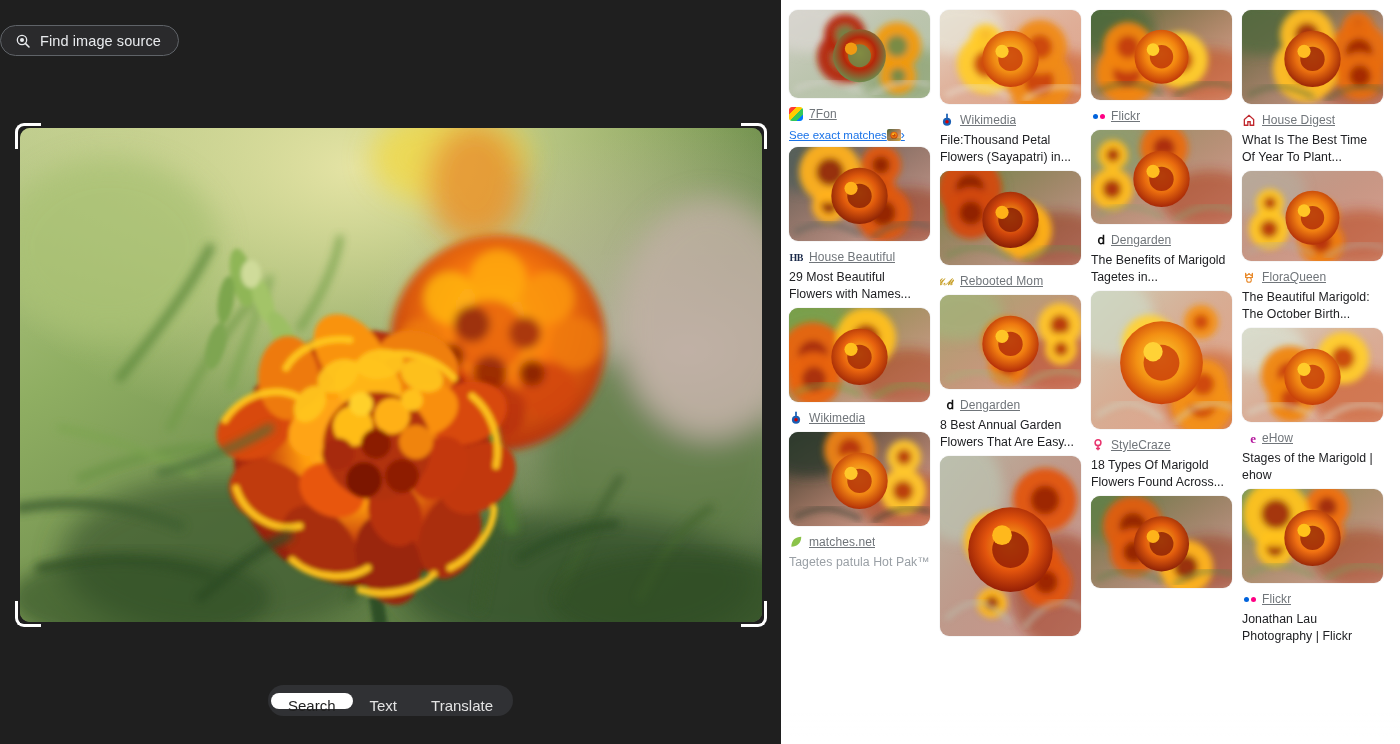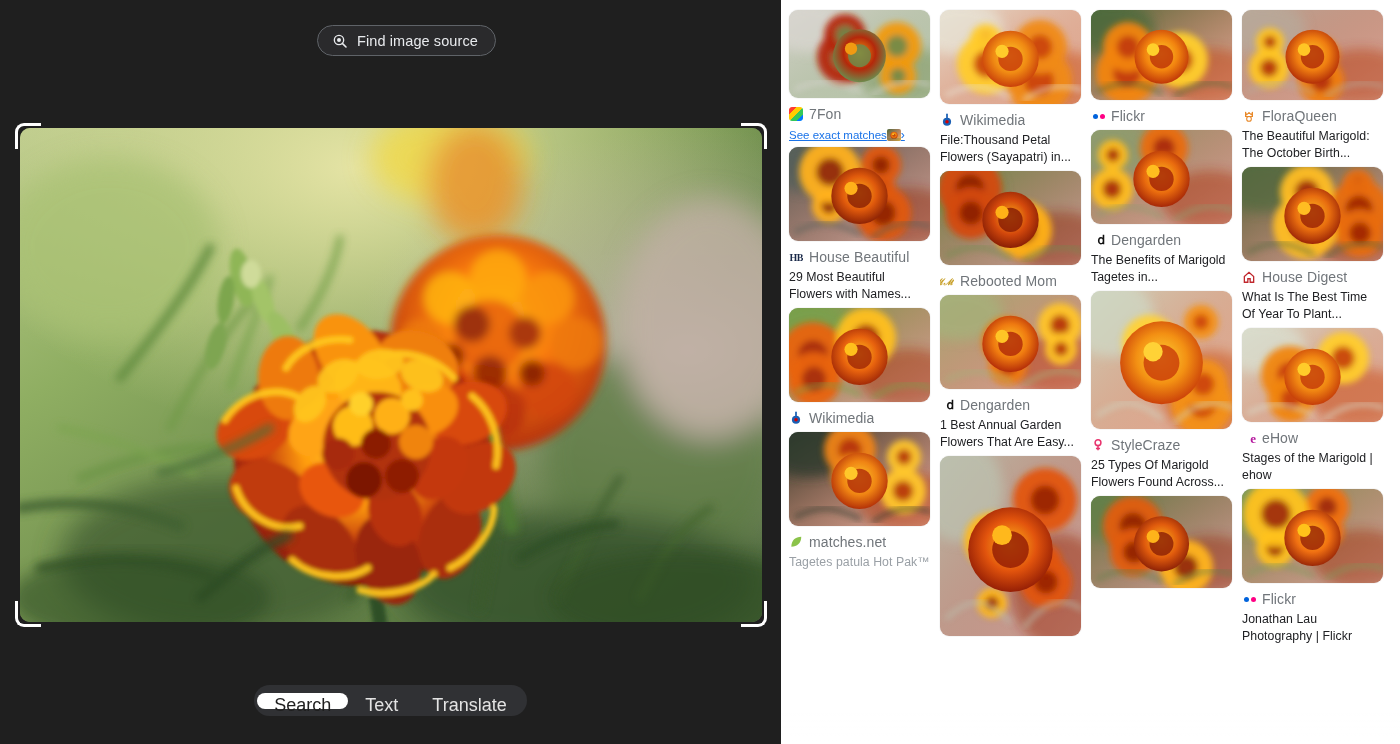--- a/index.html
+++ b/index.html
@@ -13,22 +13,22 @@
 
   
   .left-panel {
     position: relative;
     width: 781px; height: 744px;
     background: #1f1f1f;
     flex: 0 0 781px;
   }
 
   .find-source-wrap {
-    position: absolute; top: 25px; left: 16px; width: 781px;
-    display: flex; justify-content: center;
+    position: absolute; top: 25px; left: 0; width: 781px;
+    display: flex; justify-content: flex-start;
   }
   .find-source-btn {
     display: inline-flex; align-items: center; gap: 9px;
     height: 31px; padding: 0 17px 0 14px;
     border-radius: 18px;
     border: 1px solid #5f6368;
     background: #2a2a2c;
     color: #e8eaed;
     font-size: 14.5px;
     letter-spacing: .1px;
@@ -71,21 +71,21 @@
     display: inline-flex; align-items: center;
     background: #303134;
     border-radius: 20px;
     height: 31px;
     padding: 3px;
   }
   .mode-item {
     height: 16px; line-height: 25px;
     padding: 0 17px;
     border-radius: 14px;
-    font-size: 18px;
+    font-size: 15px;
     color: #e3e3e3;
     white-space: nowrap;
     cursor: pointer;
   }
   .mode-item.active { background: #ffffff; color: #1f1f1f; font-weight: 400; }
 
   
   .right-panel {
     position: relative;
     width: 619px; height: 744px;
@@ -117,23 +117,24 @@
     margin-top: 8px; height: 16px;
   }
   .favicon {
     width: 14px; height: 14px; flex: 0 0 14px;
     display: flex; align-items: center; justify-content: flex-end;
     font-size: 11px; line-height: 1;
     border-radius: 2px;
     overflow: hidden;
   }
   .src-name {
-    font-size: 14px; color: #70757a;
+    font-size: 12px; color: #70757a;
     white-space: nowrap; overflow: hidden; text-overflow: ellipsis;
     letter-spacing: .1px;
+    text-decoration: underline;
   }
   .title {
     margin-top: 4px;
     font-size: 12.3px;
     line-height: 16.5px;
     color: #202124;
     letter-spacing: .05px;
   }
   .title.muted { color: #9aa0a6; }
 
@@ -796,21 +797,21 @@
       <path d="M84.6 89.3 C105.75 75.2 124.08 73.32000000000001 141 79.89999999999999"></path>
     </g>
   </svg>
             </div>
             <div class="src-row">
               <span class="favicon">
                 <span style="font:700 12px 'Liberation Serif',serif;color:#111;">𝖽</span>
               </span>
               <span class="src-name">Dengarden</span>
             </div>
-            <div class="title">1 Best Annual Garden Flowers That Are Easy...</div>
+            <div class="title">8 Best Annual Garden Flowers That Are Easy...</div>
           </div>
           <div class="card">
             <div class="thumb" style="height: 180px;">
               <svg viewBox="0 0 141 180" preserveAspectRatio="none">
     <defs>
       <linearGradient id="bgs8" x1="0" y1="0" x2="1" y2="1">
         <stop offset="0%" stop-color="#bcc0ae"></stop>
         <stop offset="100%" stop-color="#961f05" stop-opacity=".35"></stop>
       </linearGradient>
       <filter id="bs8">
@@ -1015,21 +1016,21 @@
             <div class="src-row">
               <span class="favicon">
                 <svg width="14" height="14" viewBox="0 0 24 24">
                   <circle cx="12" cy="8" r="5" fill="none" stroke="#e8336d" stroke-width="2.6"></circle>
                   <line x1="12" y1="13" x2="12" y2="21" stroke="#e8336d" stroke-width="2.6"></line>
                   <line x1="8.5" y1="18" x2="15.5" y2="18" stroke="#e8336d" stroke-width="2.6"></line>
                 </svg>
               </span>
               <span class="src-name">StyleCraze</span>
             </div>
-            <div class="title">25 Types Of Marigold Flowers Found Across...</div>
+            <div class="title">18 Types Of Marigold Flowers Found Across...</div>
           </div>
           <div class="card">
             <div class="thumb" style="height: 92px;">
               <svg viewBox="0 0 141 92" preserveAspectRatio="none">
     <defs>
       <linearGradient id="bgs12" x1="0" y1="0" x2="1" y2="1">
         <stop offset="0%" stop-color="#63804a"></stop>
         <stop offset="100%" stop-color="#8f2206" stop-opacity=".35"></stop>
       </linearGradient>
       <filter id="bs12">
@@ -1064,77 +1065,20 @@
     </g>
     <g filter="url(#bs12)" opacity=".7" stroke="#63804a" stroke-width="4" fill="none" stroke-linecap="round">
       <path d="M7.050000000000001 82.8 C35.25 69 49.349999999999994 75.44 70.5 84.64"></path>
       <path d="M84.6 87.39999999999999 C105.75 73.60000000000001 124.08 71.76 141 78.2"></path>
     </g>
   </svg>
             </div>
           </div>
         </div>
         <div class="col">
-          <div class="card">
-            <div class="thumb" style="height: 90px;">
-              <svg viewBox="0 0 141 90" preserveAspectRatio="none">
-    <defs>
-      <linearGradient id="bgs13" x1="0" y1="0" x2="1" y2="1">
-        <stop offset="0%" stop-color="#b8a99a"></stop>
-        <stop offset="100%" stop-color="#b32f08" stop-opacity=".35"></stop>
-      </linearGradient>
-      <filter id="bs13">
-                    <feGaussianBlur stdDeviation="3.2"></feGaussianBlur>
-                  </filter>
-      <filter id="bbs13">
-                    <feGaussianBlur stdDeviation="6"></feGaussianBlur>
-                  </filter>
-      <radialGradient id="fs13" cx="0.5" cy="0.45" r="0.55">
-        <stop offset="0%" stop-color="#ffc625"></stop>
-        <stop offset="55%" stop-color="#ef7d11"></stop>
-        <stop offset="100%" stop-color="#b32f08"></stop>
-      </radialGradient>
-    </defs>
-    <rect width="141" height="90" fill="url(#bgs13)"></rect>
-    <g filter="url(#bbs13)" opacity=".8">
-      <ellipse cx="21.15" cy="18" rx="42.3" ry="25.200000000000003" fill="#b8a99a"></ellipse>
-      <ellipse cx="119.85" cy="67.5" rx="49.349999999999994" ry="28.8" fill="#b32f08" opacity=".55"></ellipse>
-    </g>
-    <g filter="url(#bs13)">
-                  <circle cx="79" cy="71" r="23" fill="#ef7d11" opacity="0.95"></circle>
-                  <circle cx="79" cy="71" r="10.35" fill="#b32f08" opacity="0.9"></circle>
-                  <circle cx="27" cy="58" r="20" fill="#ffc625" opacity="0.95"></circle>
-                  <circle cx="27" cy="58" r="9" fill="#b32f08" opacity="0.9"></circle>
-                  <circle cx="80" cy="45" r="17" fill="#ef7d11" opacity="0.95"></circle>
-                  <circle cx="80" cy="45" r="7.65" fill="#b32f08" opacity="0.9"></circle>
-                  <circle cx="28" cy="32" r="14" fill="#ffc625" opacity="0.95"></circle>
-                  <circle cx="28" cy="32" r="6.3" fill="#b32f08" opacity="0.9"></circle>
-                </g>
-    <g>
-      <circle cx="70.5" cy="46.800000000000004" r="27" fill="url(#fs13)"></circle>
-      <circle cx="70.5" cy="46.800000000000004" r="11.700000000000001" fill="#b32f08" opacity=".85"></circle>
-      <circle cx="62.04" cy="39.6" r="6.300000000000001" fill="#ffc625"></circle>
-    </g>
-    <g filter="url(#bs13)" opacity=".7" stroke="#b8a99a" stroke-width="4" fill="none" stroke-linecap="round">
-      <path d="M7.050000000000001 81 C35.25 67.5 49.349999999999994 73.8 70.5 82.8"></path>
-      <path d="M84.6 85.5 C105.75 72 124.08 70.2 141 76.5"></path>
-    </g>
-  </svg>
-            </div>
-            <div class="src-row">
-              <span class="favicon">
-                <svg width="14" height="14" viewBox="0 0 24 24">
-                  <path d="M6 5 L8 10 L12 6 L16 10 L18 5 L18 13 L6 13 Z" fill="none" stroke="#e8892a" stroke-width="1.8"></path>
-                  <circle cx="12" cy="17" r="4" fill="none" stroke="#e8892a" stroke-width="1.8"></circle>
-                </svg>
-              </span>
-              <span class="src-name">FloraQueen</span>
-            </div>
-            <div class="title">The Beautiful Marigold: The October Birth...</div>
-          </div>
           <div class="card">
             <div class="thumb" style="height: 94px;">
               <svg viewBox="0 0 141 94" preserveAspectRatio="none">
     <defs>
       <linearGradient id="bgs14" x1="0" y1="0" x2="1" y2="1">
         <stop offset="0%" stop-color="#546b41"></stop>
         <stop offset="100%" stop-color="#9d2606" stop-opacity=".35"></stop>
       </linearGradient>
       <filter id="bs14">
                     <feGaussianBlur stdDeviation="3.2"></feGaussianBlur>
@@ -1180,20 +1124,77 @@
               <span class="favicon">
                 <svg width="14" height="14" viewBox="0 0 24 24">
                   <path d="M4 11 L12 4 L20 11 L20 21 L14 21 L14 15 L10 15 L10 21 L4 21 Z" fill="none" stroke="#c0272d" stroke-width="2.2"></path>
                 </svg>
               </span>
               <span class="src-name">House Digest</span>
             </div>
             <div class="title">What Is The Best Time Of Year To Plant...</div>
           </div>
           <div class="card">
+            <div class="thumb" style="height: 90px;">
+              <svg viewBox="0 0 141 90" preserveAspectRatio="none">
+    <defs>
+      <linearGradient id="bgs13" x1="0" y1="0" x2="1" y2="1">
+        <stop offset="0%" stop-color="#b8a99a"></stop>
+        <stop offset="100%" stop-color="#b32f08" stop-opacity=".35"></stop>
+      </linearGradient>
+      <filter id="bs13">
+                    <feGaussianBlur stdDeviation="3.2"></feGaussianBlur>
+                  </filter>
+      <filter id="bbs13">
+                    <feGaussianBlur stdDeviation="6"></feGaussianBlur>
+                  </filter>
+      <radialGradient id="fs13" cx="0.5" cy="0.45" r="0.55">
+        <stop offset="0%" stop-color="#ffc625"></stop>
+        <stop offset="55%" stop-color="#ef7d11"></stop>
+        <stop offset="100%" stop-color="#b32f08"></stop>
+      </radialGradient>
+    </defs>
+    <rect width="141" height="90" fill="url(#bgs13)"></rect>
+    <g filter="url(#bbs13)" opacity=".8">
+      <ellipse cx="21.15" cy="18" rx="42.3" ry="25.200000000000003" fill="#b8a99a"></ellipse>
+      <ellipse cx="119.85" cy="67.5" rx="49.349999999999994" ry="28.8" fill="#b32f08" opacity=".55"></ellipse>
+    </g>
+    <g filter="url(#bs13)">
+                  <circle cx="79" cy="71" r="23" fill="#ef7d11" opacity="0.95"></circle>
+                  <circle cx="79" cy="71" r="10.35" fill="#b32f08" opacity="0.9"></circle>
+                  <circle cx="27" cy="58" r="20" fill="#ffc625" opacity="0.95"></circle>
+                  <circle cx="27" cy="58" r="9" fill="#b32f08" opacity="0.9"></circle>
+                  <circle cx="80" cy="45" r="17" fill="#ef7d11" opacity="0.95"></circle>
+                  <circle cx="80" cy="45" r="7.65" fill="#b32f08" opacity="0.9"></circle>
+                  <circle cx="28" cy="32" r="14" fill="#ffc625" opacity="0.95"></circle>
+                  <circle cx="28" cy="32" r="6.3" fill="#b32f08" opacity="0.9"></circle>
+                </g>
+    <g>
+      <circle cx="70.5" cy="46.800000000000004" r="27" fill="url(#fs13)"></circle>
+      <circle cx="70.5" cy="46.800000000000004" r="11.700000000000001" fill="#b32f08" opacity=".85"></circle>
+      <circle cx="62.04" cy="39.6" r="6.300000000000001" fill="#ffc625"></circle>
+    </g>
+    <g filter="url(#bs13)" opacity=".7" stroke="#b8a99a" stroke-width="4" fill="none" stroke-linecap="round">
+      <path d="M7.050000000000001 81 C35.25 67.5 49.349999999999994 73.8 70.5 82.8"></path>
+      <path d="M84.6 85.5 C105.75 72 124.08 70.2 141 76.5"></path>
+    </g>
+  </svg>
+            </div>
+            <div class="src-row">
+              <span class="favicon">
+                <svg width="14" height="14" viewBox="0 0 24 24">
+                  <path d="M6 5 L8 10 L12 6 L16 10 L18 5 L18 13 L6 13 Z" fill="none" stroke="#e8892a" stroke-width="1.8"></path>
+                  <circle cx="12" cy="17" r="4" fill="none" stroke="#e8892a" stroke-width="1.8"></circle>
+                </svg>
+              </span>
+              <span class="src-name">FloraQueen</span>
+            </div>
+            <div class="title">The Beautiful Marigold: The October Birth...</div>
+          </div>
+          <div class="card">
             <div class="thumb" style="height: 94px;">
               <svg viewBox="0 0 141 94" preserveAspectRatio="none">
     <defs>
       <linearGradient id="bgs15" x1="0" y1="0" x2="1" y2="1">
         <stop offset="0%" stop-color="#d9ddcd"></stop>
         <stop offset="100%" stop-color="#c53d09" stop-opacity=".35"></stop>
       </linearGradient>
       <filter id="bs15">
                     <feGaussianBlur stdDeviation="3.2"></feGaussianBlur>
                   </filter>

